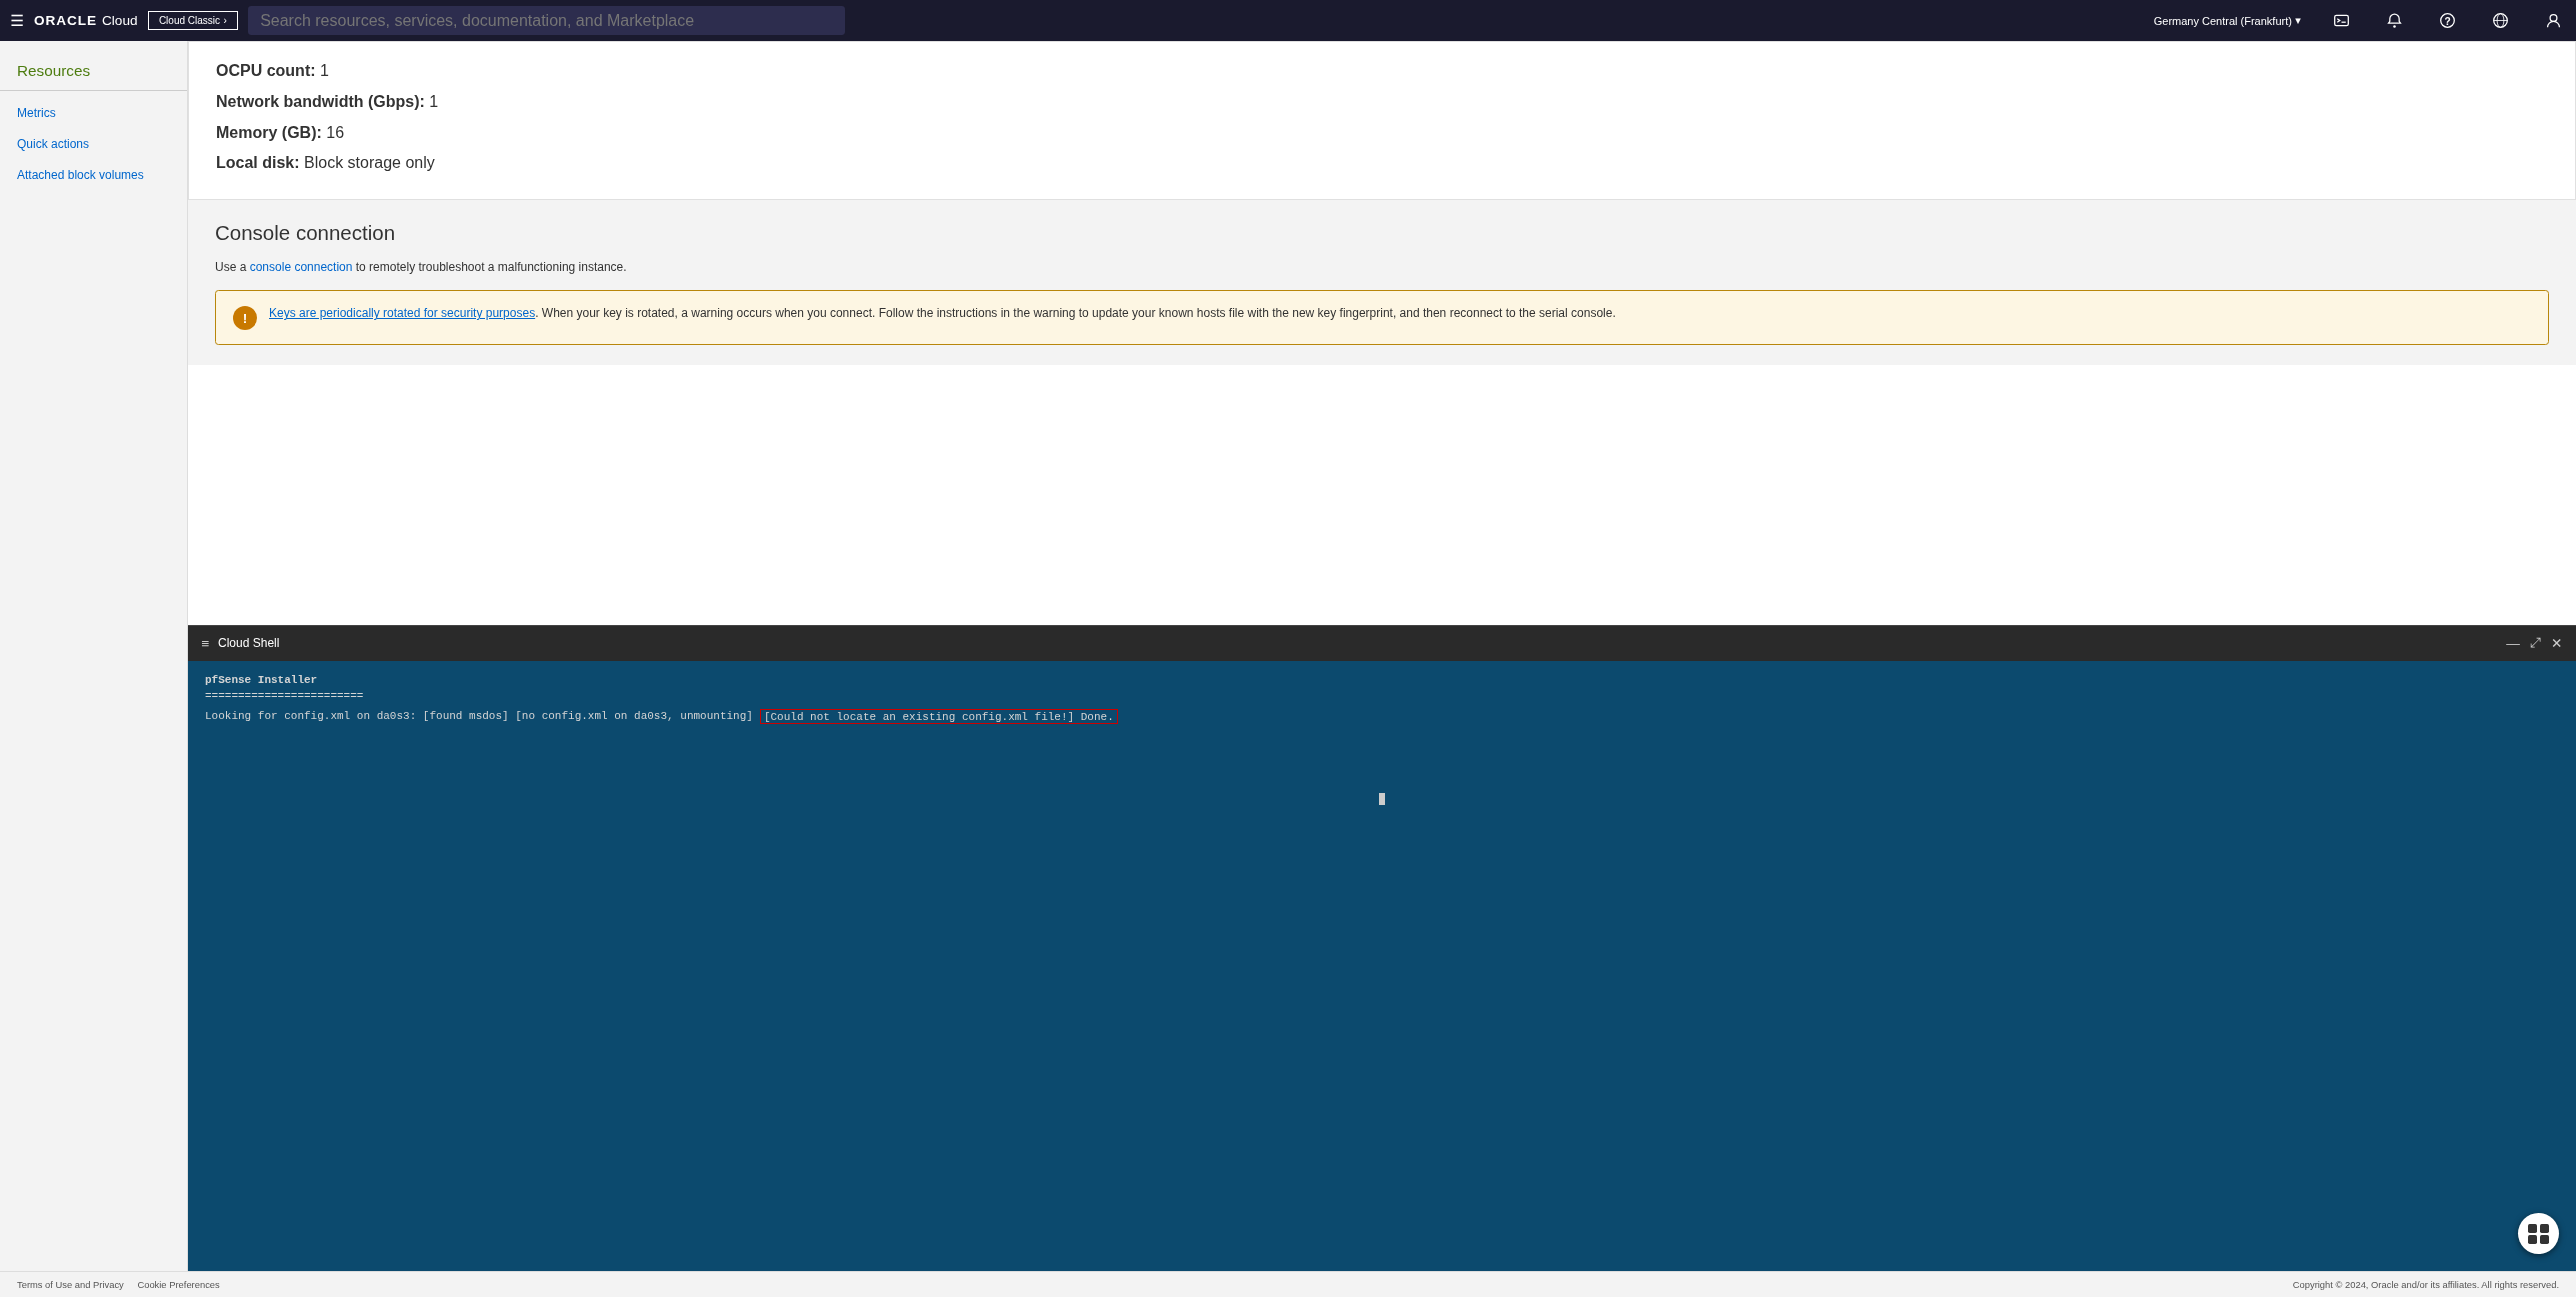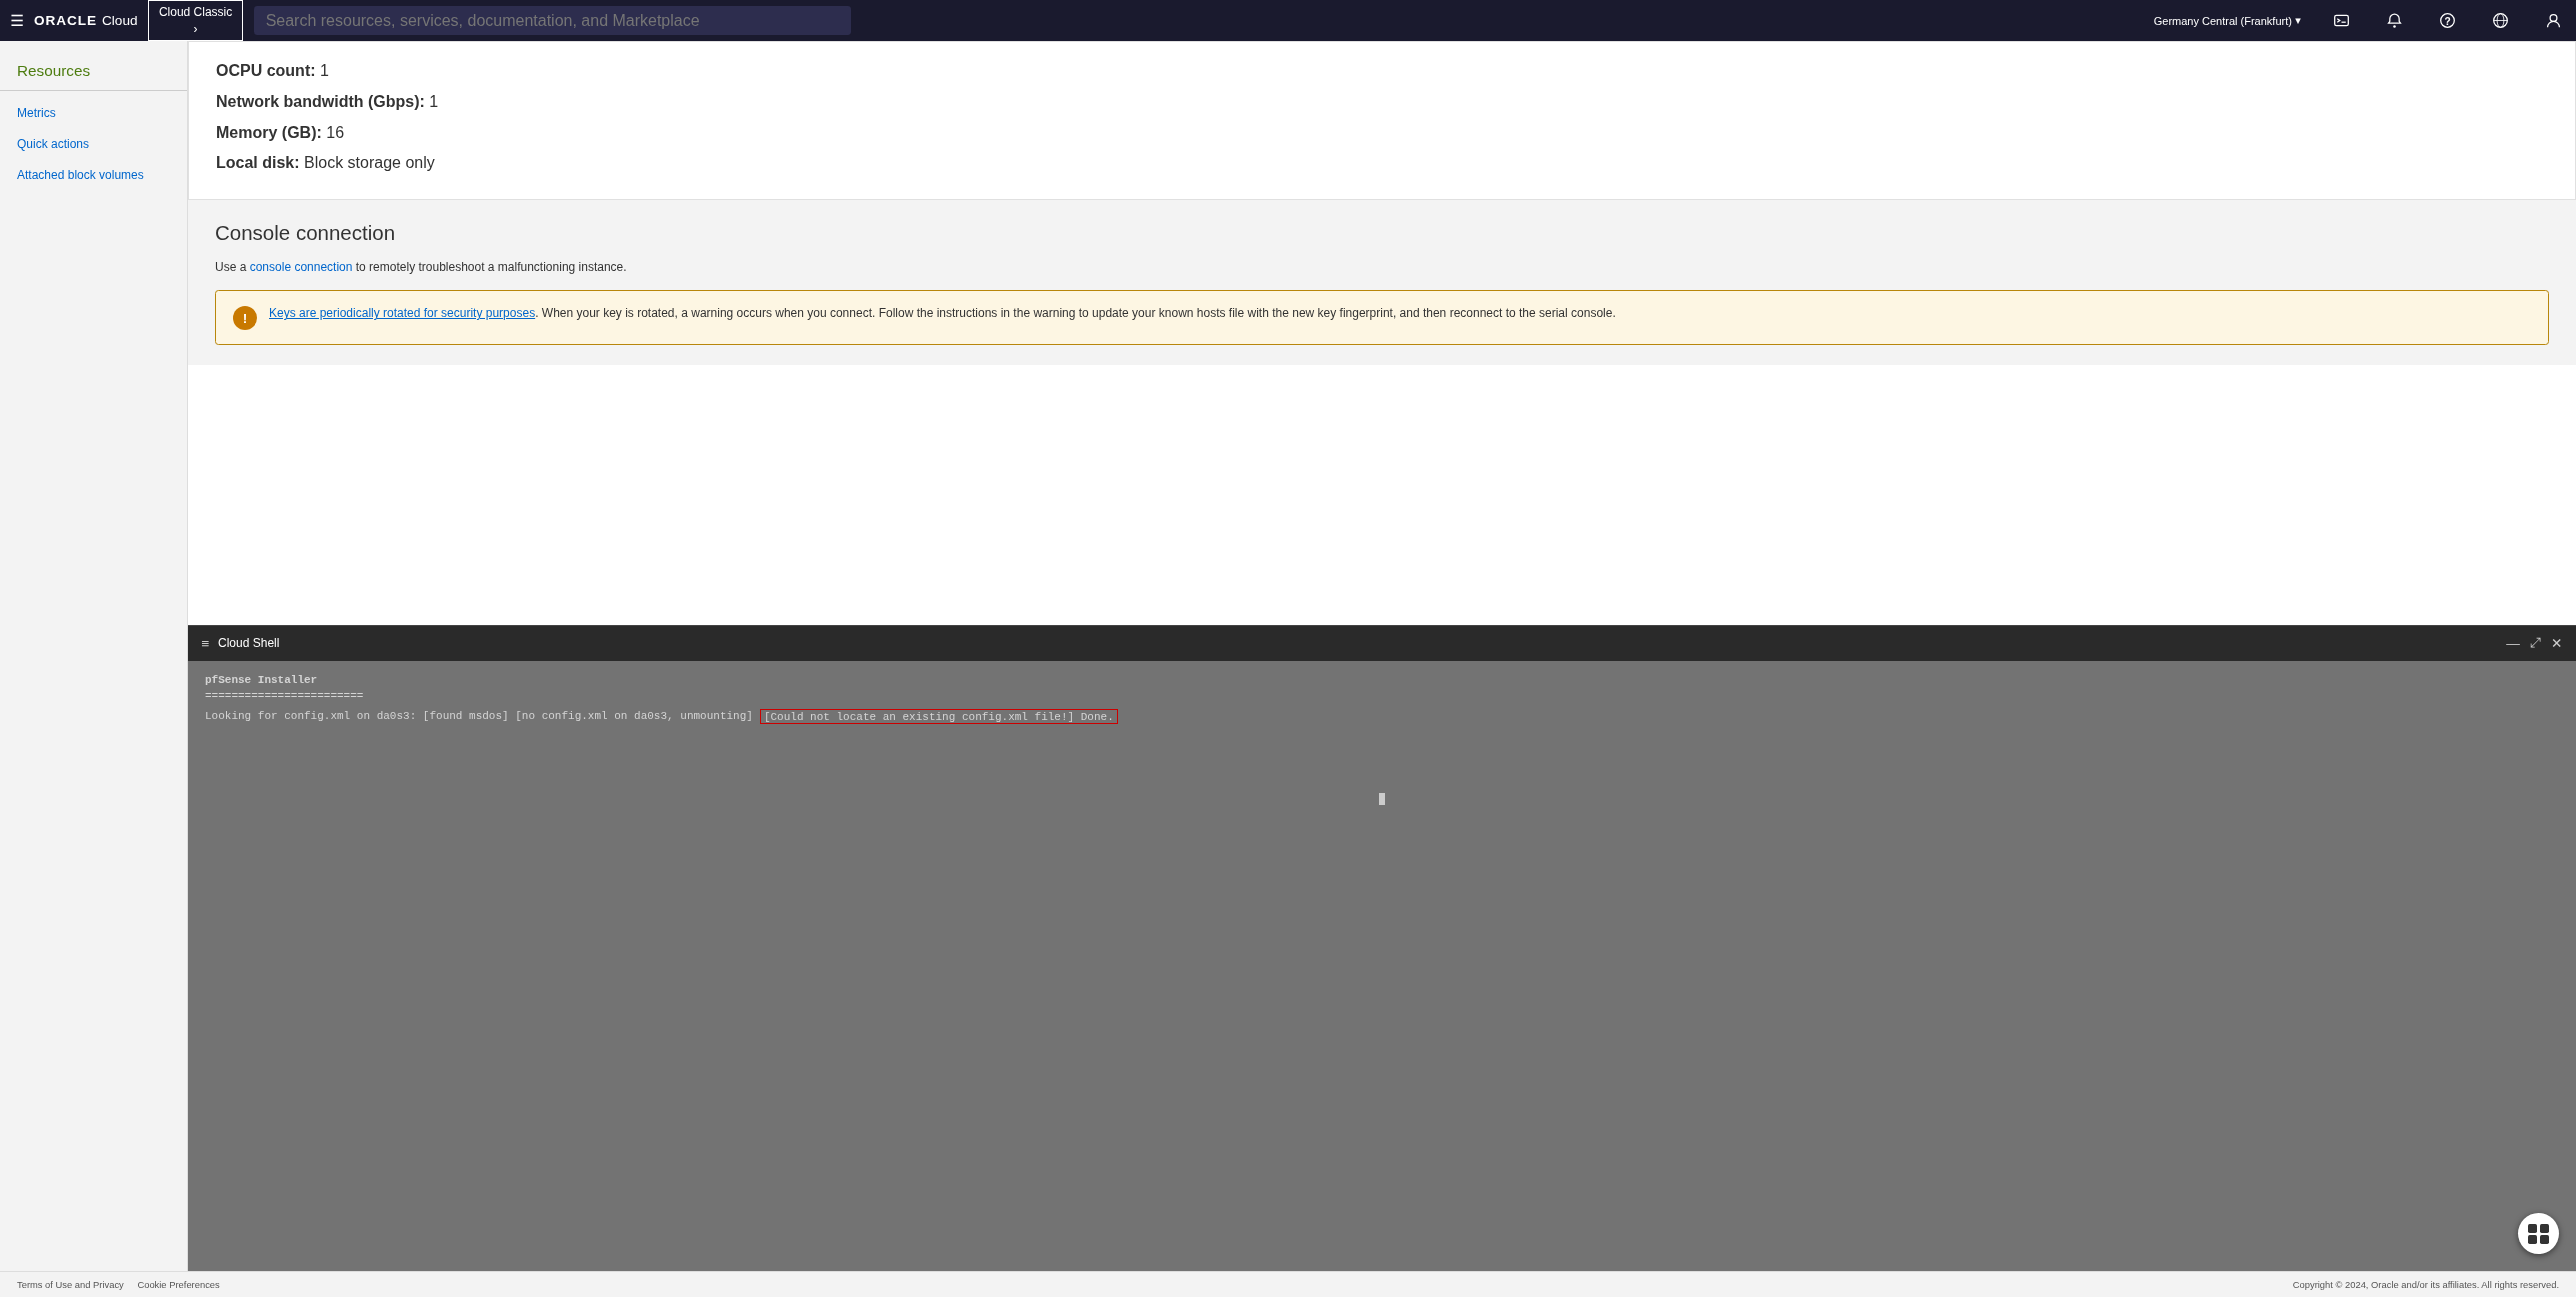--- a/index.html
+++ b/index.html
@@ -21,23 +21,23 @@
     .topnav-logo { display: flex; align-items: center; gap: 5.1px; font-size: 13.6px; font-weight: bold; color: #fff; white-space: nowrap; }
     .topnav-logo span.oracle { font-weight: 900; letter-spacing: 0.9px; }
     .topnav-logo span.cloud { font-weight: 300; }
     .topnav-classic-btn {
       border: 0.9px solid #fff;
       background: transparent;
       color: #fff;
       padding: 3.4px 10.2px;
       border-radius: 0;
       cursor: pointer;
-      font-size: 12px;
+      font-size: 10px;
       white-space: nowrap;
-      display: flex; align-items: center; gap: 3.4px; flex-direction: column;
+      display: flex; align-items: center; gap: 3.4px;
     }
     .topnav-search {
       flex: 1;
       background: #2d2d4e;
       border: none;
       border-radius: 3.4px;
       color: #ccc;
       padding: 5.1px 12px;
       font-size: 16px;
       outline: none;
@@ -194,21 +194,21 @@
       align-items: center;
     }
     .cloud-shell-controls span {
       cursor: pointer;
       color: #ccc;
       font-size: 13.6px;
     }
 
     
     .terminal {
-      background: #737373;
+      background: #0c4a6e;
       color: #d4d4d4;
       font-family: 'Courier New', Courier, monospace;
       font-size: 11px;
       padding: 13.6px 17px;
       flex: 1;
       position: relative;
       min-height: 188px;
     }
     .terminal-title { color: #d4d4d4; font-weight: bold; margin-bottom: 3.4px; }
     .terminal-line { color: #d4d4d4; margin-bottom: 1.7px; line-height: 1.5; }

